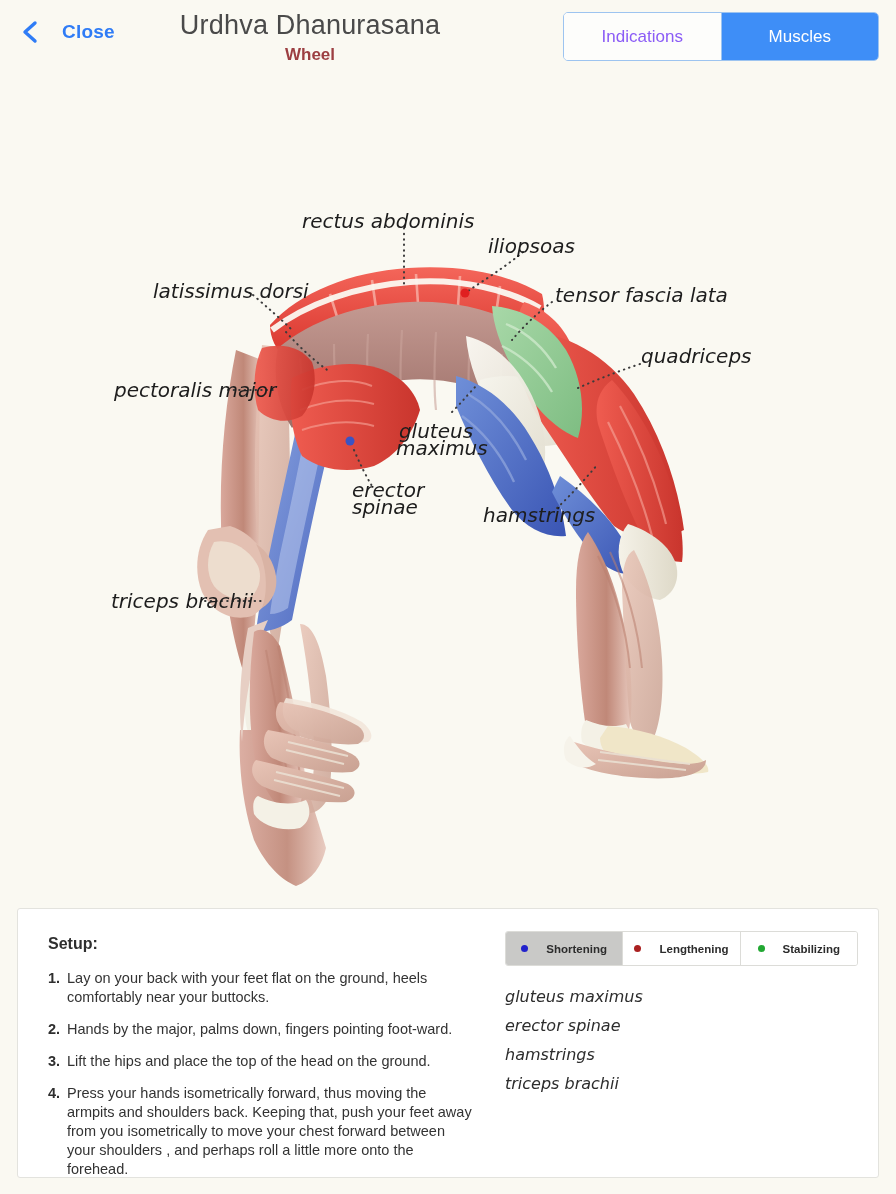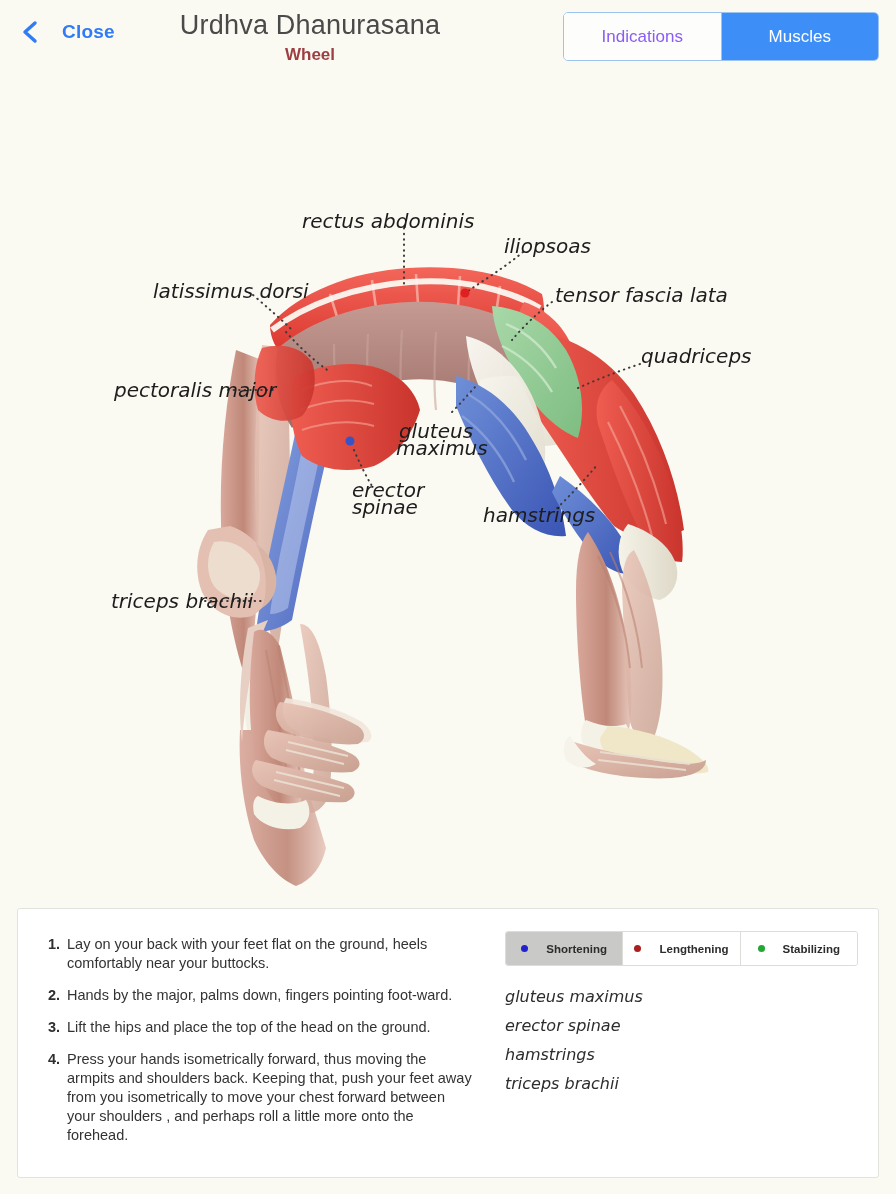--- a/index.html
+++ b/index.html
@@ -391,36 +391,37 @@
       <path d="M354,370 C360,384 366,396 372,406"></path>
       <path d="M557,428 C572,414 586,398 598,384"></path>
       <path d="M205,521 C228,521 246,521 262,521"></path>
     </g>
 
     <circle cx="465" cy="213" r="4.5" fill="#e02020"></circle>
     <circle cx="350" cy="361" r="4.5" fill="#3a53c4"></circle>
   </svg>
 
   <div class="anno-label" style="left:302px; top:133px;">rectus abdominis</div>
-  <div class="anno-label" style="left:504px; top:158px;font-style:italic;">iliopsoas</div>
+  <div class="anno-label" style="left:488px; top:158px;font-style:italic;">iliopsoas</div>
   <div class="anno-label" style="left:153px; top:203px;">latissimus dorsi</div>
   <div class="anno-label" style="left:555px; top:207px;">tensor fascia lata</div>
   <div class="anno-label" style="left:641px; top:268px;">quadriceps</div>
   <div class="anno-label" style="left:114px; top:302px;">pectoralis major</div>
   <div class="anno-label center" style="left:396px; top:343px; width:80px;">gluteus
 maximus</div>
   <div class="anno-label center" style="left:352px; top:402px; width:64px;">erector
 spinae</div>
   <div class="anno-label" style="left:483px; top:427px;">hamstrings</div>
   <div class="anno-label" style="left:111px; top:513px;">triceps brachii</div>
 </div>
 
 <div id="bottom-panel">
 
   <div id="setup-column">
+    <div id="setup-heading">Setup:</div>
 
     <div class="setup-step">
       <span class="step-num">1.</span>
       <span class="step-text">Lay on your back with your feet flat on the ground, heels comfortably near your buttocks.</span>
     </div>
     <div class="setup-step">
       <span class="step-num">2.</span>
       <span class="step-text">Hands by the major, palms down, fingers pointing foot-ward.</span>
     </div>
     <div class="setup-step">

